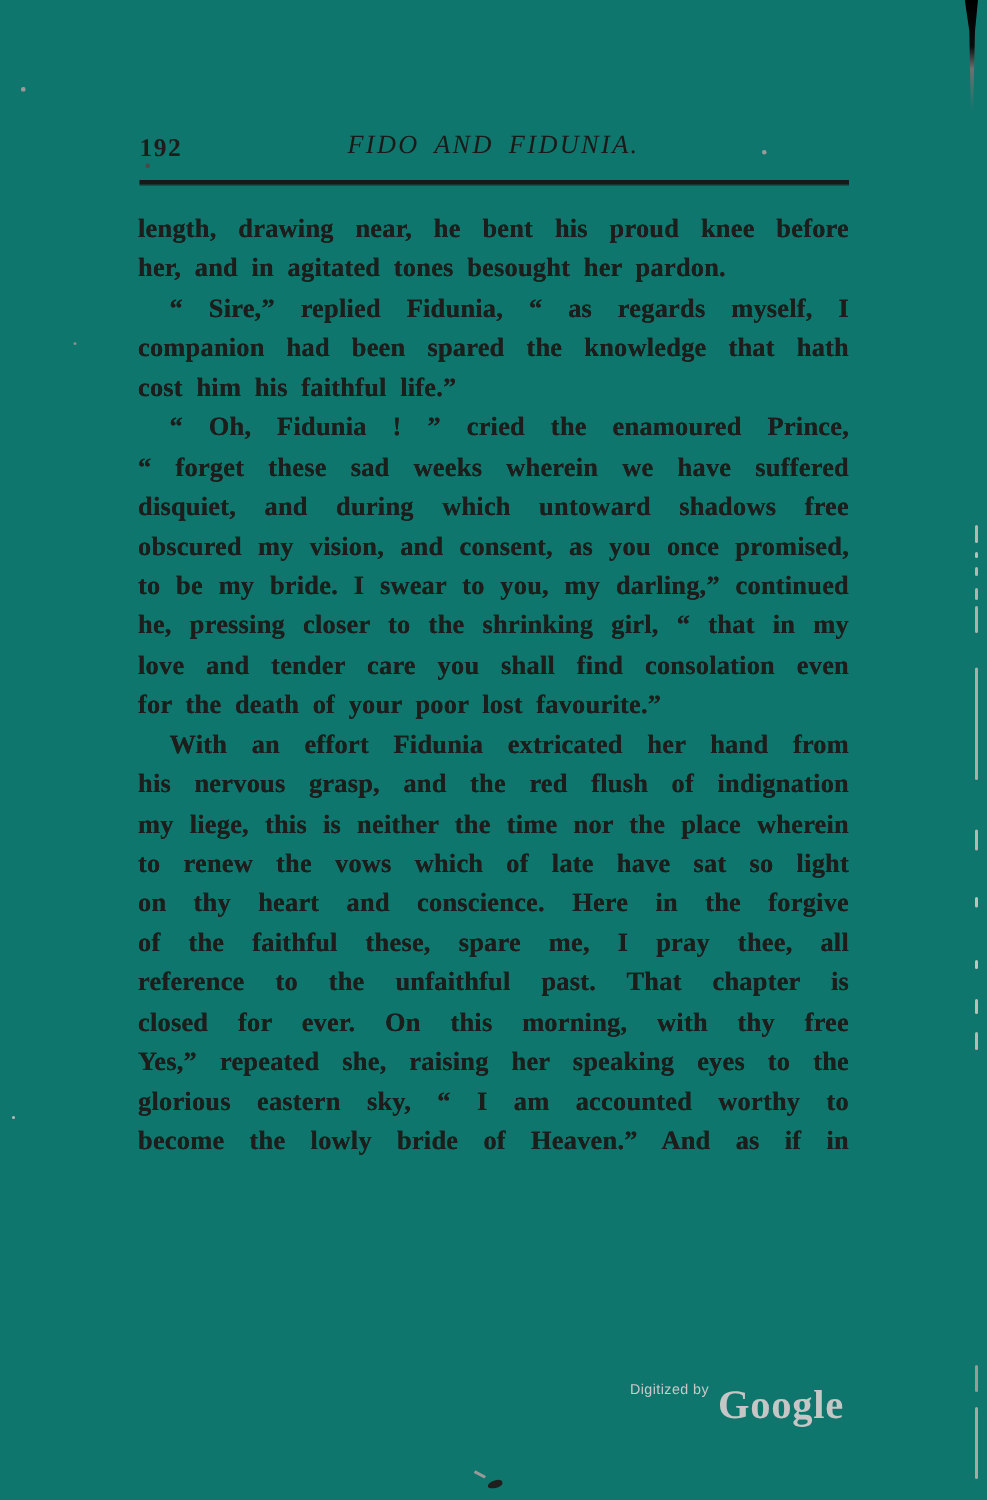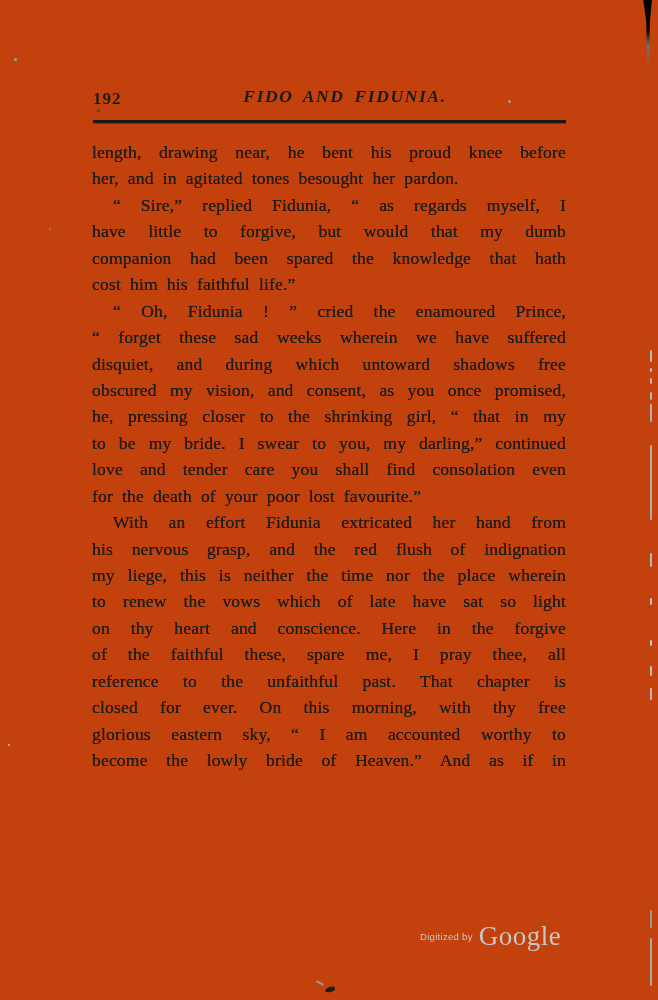--- a/index.html
+++ b/index.html
@@ -4,44 +4,44 @@
 <style>
   html, body {
     margin: 0;
     padding: 0;
     background: #ffffff;
   }
   #page {
     position: relative;
     width: 658px;
     height: 1000px;
-    background: #c2410c;
+    background: #0f766e;
     overflow: hidden;
     font-family: "Liberation Serif", "DejaVu Serif", serif;
     color: #1d1d1b;
   }
 
   
   .page-number {
     position: absolute;
     left: 93px;
     top: 89px;
     font-size: 17px;
     letter-spacing: 1px;
     font-weight: bold;
     color: #1d1d1b;
   }
   .running-title {
     position: absolute;
-    left: 108px;
+    left: 92px;
     top: 86px;
     width: 474px;
     text-align: center;
     font-style: italic;
-    font-weight: bold;
+    font-weight: normal;
     font-size: 17.5px;
     letter-spacing: 1.6px;
     word-spacing: 4px;
     color: #1a1a18;
   }
   .header-rule {
     position: absolute;
     left: 93px;
     top: 120px;
     width: 473px;
@@ -49,20 +49,21 @@
     background: #181816;
     box-shadow: 0 1px 0 rgba(24,24,22,0.35);
   }
 
   
   .page-body {
     position: absolute;
     left: 92px;
     top: 139px;
     width: 474px;
+    font-weight: bold;
   }
   .bline {
     height: 26.45px;
     line-height: 26.45px;
     font-size: 17.6px;
     text-align: justify;
     text-align-last: justify;
     letter-spacing: 0.15px;
     white-space: normal;
     text-shadow: 0 0 0.4px rgba(20,20,18,0.85);
@@ -75,34 +76,35 @@
   .bline.indent {
     text-indent: 21px;
   }
 
   
   .watermark {
     position: absolute;
     top: 921px;
     left: 420px;
     display: flex;
-    align-items: center;
+    align-items: flex-start;
     gap: 6px;
   }
   .digitized-by {
     font-family: "Liberation Sans", sans-serif;
     font-size: 9.5px;
     color: #c9c9c9;
     letter-spacing: 0.3px;
   }
   .google-logo {
     font-family: "Liberation Serif", "DejaVu Serif", serif;
     font-size: 27px;
     color: #c6c6c6;
     letter-spacing: 0.5px;
+    font-weight: bold;
   }
 
   
   .artifact { position: absolute; }
   .tr-mark {
     left: 642px; top: 0; width: 10px; height: 74px;
     background: linear-gradient(to bottom, #000 0%, #0c0c0c 42%, #6f6f6f 62%, rgba(150,150,150,0) 100%);
     clip-path: polygon(12% 0, 100% 0, 80% 28%, 68% 100%, 52% 100%, 42% 28%);
   }
   .edge-dash {
@@ -131,39 +133,39 @@
 <div id="page">
 
   <div class="page-number">192</div>
   <div class="running-title">FIDO AND FIDUNIA.</div>
   <div class="header-rule"></div>
 
   <div class="page-body">
       <div class="bline">length, drawing near, he bent his proud knee before</div>
       <div class="bline nojust">her, and in agitated tones besought her pardon.</div>
       <div class="bline indent">“ Sire,” replied Fidunia, “ as regards myself, I</div>
-      <div class="bline">have little to forgive, but would that my dumb</div>
       <div class="bline">companion had been spared the knowledge that hath</div>
       <div class="bline nojust">cost him his faithful life.”</div>
       <div class="bline indent">“ Oh, Fidunia ! ” cried the enamoured Prince,</div>
       <div class="bline">“ forget these sad weeks wherein we have suffered</div>
       <div class="bline">disquiet, and during which untoward shadows free</div>
       <div class="bline">obscured my vision, and consent, as you once promised,</div>
+      <div class="bline">to be my bride. I swear to you, my darling,” continued</div>
       <div class="bline">he, pressing closer to the shrinking girl, “ that in my</div>
-      <div class="bline">to be my bride. I swear to you, my darling,” continued</div>
       <div class="bline">love and tender care you shall find consolation even</div>
       <div class="bline nojust">for the death of your poor lost favourite.”</div>
       <div class="bline indent">With an effort Fidunia extricated her hand from</div>
       <div class="bline">his nervous grasp, and the red flush of indignation</div>
       <div class="bline">my liege, this is neither the time nor the place wherein</div>
       <div class="bline">to renew the vows which of late have sat so light</div>
       <div class="bline">on thy heart and conscience. Here in the forgive</div>
       <div class="bline">of the faithful these, spare me, I pray thee, all</div>
       <div class="bline">reference to the unfaithful past. That chapter is</div>
       <div class="bline">closed for ever. On this morning, with thy free</div>
+      <div class="bline">Yes,” repeated she, raising her speaking eyes to the</div>
       <div class="bline">glorious eastern sky, “ I am accounted worthy to</div>
       <div class="bline">become the lowly bride of Heaven.” And as if in</div>
     </div>
 
   <div class="watermark">
     <span class="digitized-by">Digitized by</span>
     <span class="google-logo">Google</span>
   </div>
 
   <div class="artifact tr-mark"></div>

